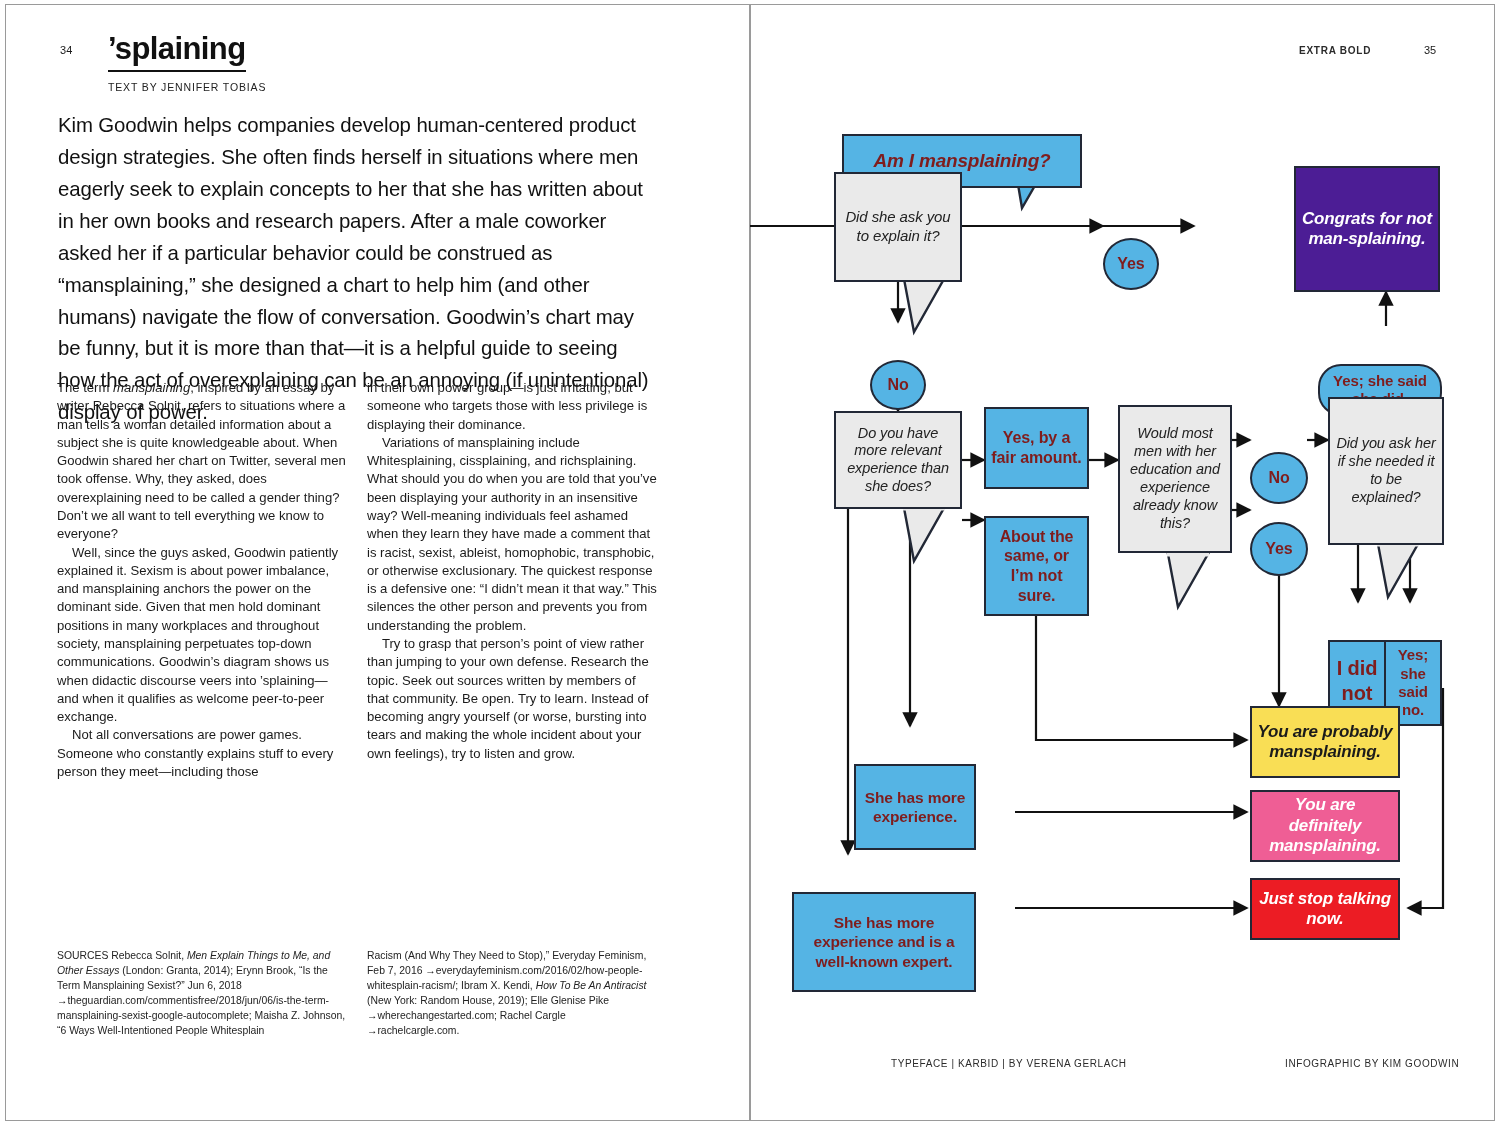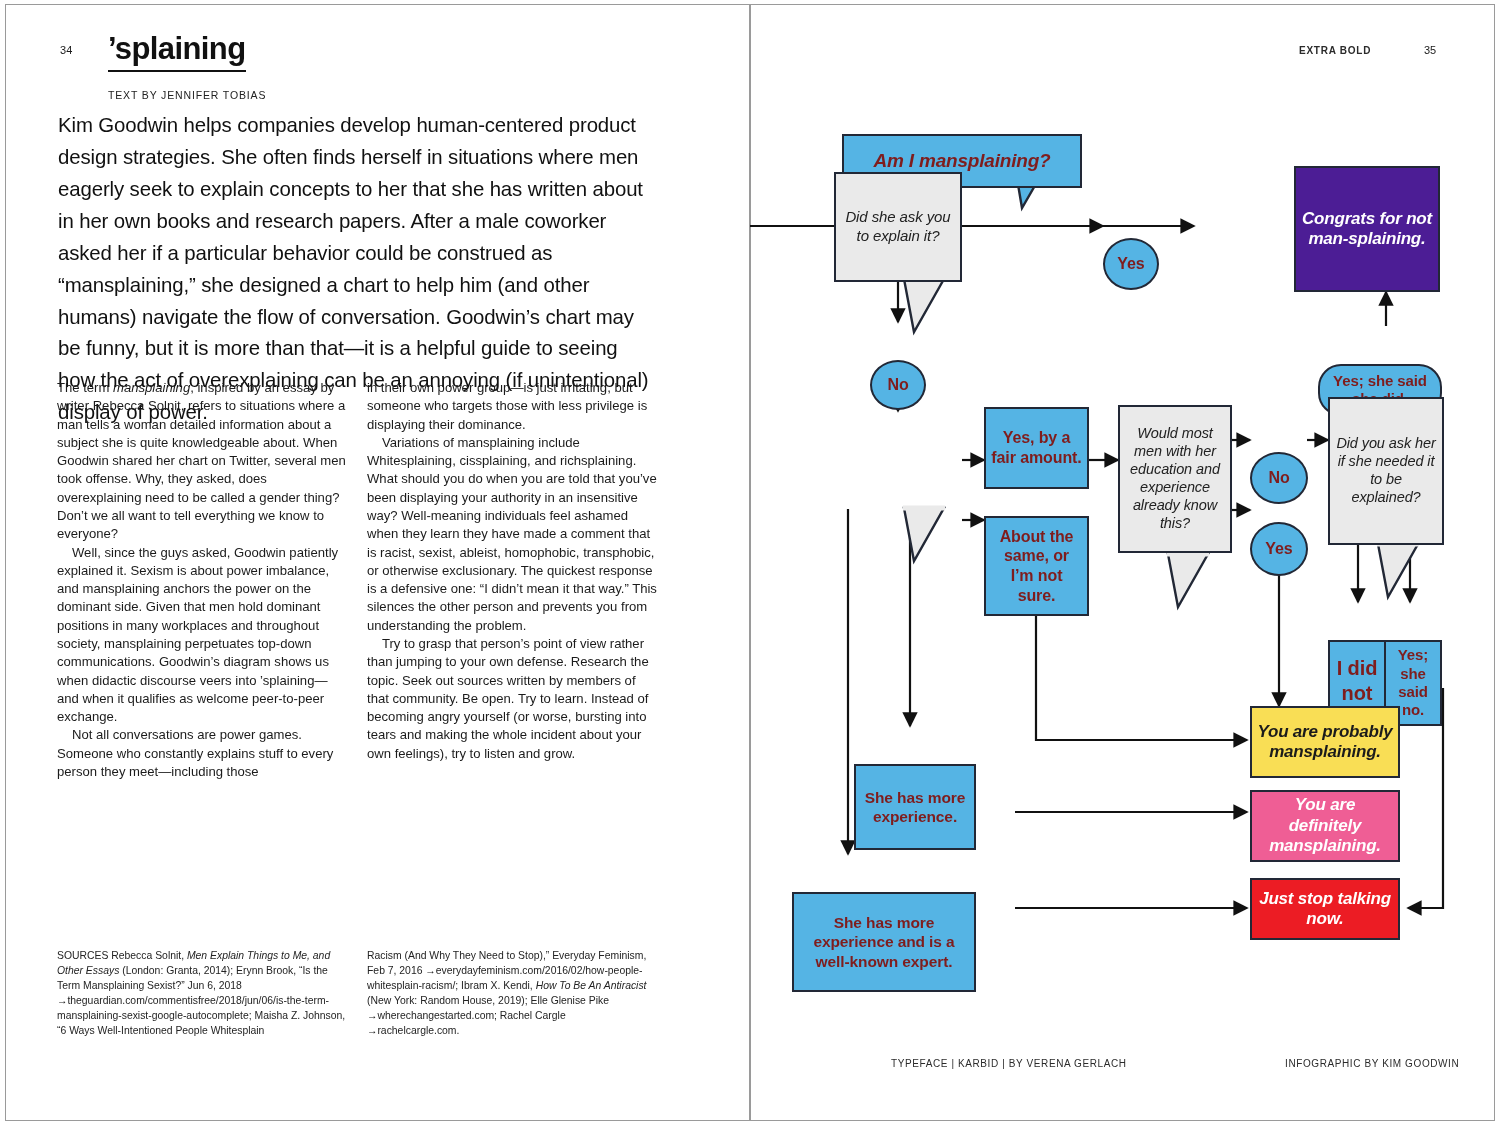--- a/index.html
+++ b/index.html
@@ -32,21 +32,21 @@
   }
   #title-block { position: absolute; left: 108px; top: 33px; width: 500px; }
   #article-title {
     font-size: 31px; font-weight: 700; letter-spacing: -.6px;
     color: #111; line-height: 1.05;
     display: inline-block;
     border-bottom: 2.5px solid #111;
     padding-bottom: 4px;
   }
   #byline {
-    margin-top: 17px;
+    margin-top: 9px;
     font-size: 10.5px; letter-spacing: .85px; color: #222;
   }
 
   #standfirst {
     position: absolute; left: 58px; top: 110px; width: 600px;
     font-size: 20.4px; line-height: 1.565; color: #111;
     letter-spacing: -.12px;
   }
 
   .body-col {
@@ -276,20 +276,23 @@
     </div>
 
     <div class="node n-green" style="left:544px; top:166px; width:146px; height:126px; font-size:17px; line-height:1.2;">
       <span class="t-bold">Congrats for not man-splaining.</span>
     </div>
 
     <div class="node n-blue" style="left:568px; top:326px; width:124px; height:52px; font-size:15px; line-height:1.2;border-radius:23px;">
       <span class="t-answer">Yes; she said she did.</span>
     </div>
 
+    <div class="node n-grey" style="left:84px; top:411px; width:128px; height:98px; font-size:14.5px; line-height:1.22;">
+      <span class="t-quest">Do you have more relevant experience than she does?</span>
+    </div>
 
     <div class="node n-blue" style="left:234px; top:369px; width:105px; height:82px; font-size:16px; line-height:1.22;">
       <span class="t-answer">Yes, by a fair amount.</span>
     </div>
 
     <div class="node n-blue" style="left:234px; top:478px; width:105px; height:100px; font-size:16px; line-height:1.22;">
       <span class="t-answer">About the same, or I’m not sure.</span>
     </div>
 
     <div class="node n-grey" style="left:368px; top:405px; width:114px; height:148px; font-size:14.5px; line-height:1.24;">

